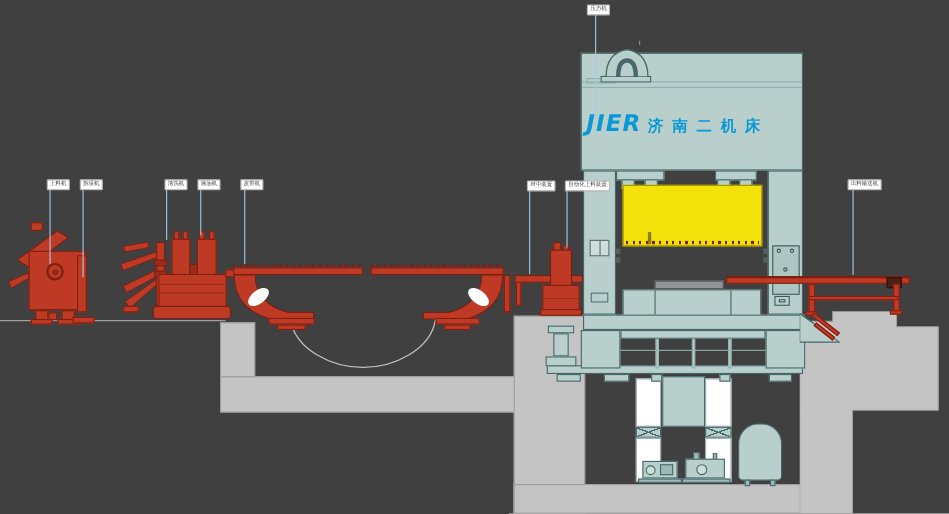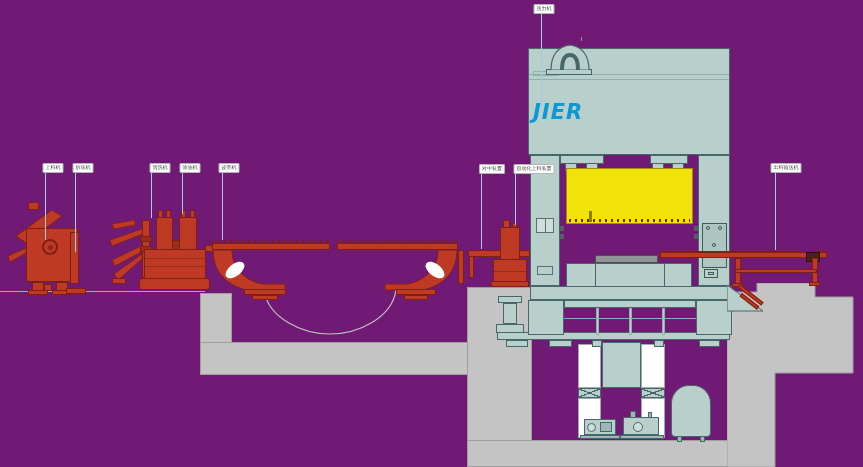--- a/index.html
+++ b/index.html
@@ -1,17 +1,17 @@
 <!DOCTYPE html>
 <html><head>
 <meta charset="utf-8">
 <style>
   html,body{margin:0;padding:0;background:#fff;}
   *{box-sizing:border-box;}
-  #canvas{position:relative;width:863px;height:467px;background:#701a75;overflow:hidden;
+  #canvas{position:relative;width:863px;height:467px;background:#404040;overflow:hidden;
           font-family:"DejaVu Sans","Liberation Sans",sans-serif;}
   .a{position:absolute;}
   .red{background:#bf3a24;border:1px solid #7d2012;}
   .redd{background:#9a2d1a;border:1px solid #7d2012;}
   .teal{background:#b9cfcb;border:1px solid #47686a;}
   .teald{background:#9db8b5;border:1px solid #47686a;}
   .conc{background:#c4c4c4;border:1px solid #9e9e9e;}
   .whitebox{background:#ffffff;border:1px solid #9aabac;}
   .yellow{background:#f2e20a;border:1px solid #a08f00;}
   .leader{width:1px;background:#a5c9e9;}
@@ -84,20 +84,21 @@
   </div>
   <div class="a teal" style="left:546px;top:69px;width:46px;height:6px;"></div>
   <svg class="a" style="left:549px;top:40px;" width="42" height="30" viewBox="0 0 42 30">
     <path d="M2,30 Q2,8 21,5 Q40,8 40,30 Z" fill="#b9cfcb" stroke="#47686a" stroke-width="1.2"></path>
     <path d="M13,30 Q13,15 21,15 Q29,15 29,30" fill="none" stroke="#47686a" stroke-width="4"></path>
   </svg>
   <div class="a" style="left:581px;top:37px;width:1px;height:4px;background:#7d9a98;"></div>
 
   <div class="a" style="left:533px;top:100px;width:190px;height:28px;display:flex;align-items:baseline;">
     <span class="brand-latin">JIER</span>
+    <span class="brand-cn" style="margin-left:6px;">济南二机床</span>
   </div>
 
   <div class="a teal" style="left:530px;top:155px;width:30px;height:131px;"></div>
   <div class="a teal" style="left:698px;top:155px;width:32px;height:131px;"></div>
 
   <div class="a teal" style="left:560px;top:155px;width:44px;height:9px;"></div>
   <div class="a teal" style="left:650px;top:155px;width:38px;height:9px;"></div>
   <div class="a teal" style="left:565px;top:163px;width:12px;height:9px;"></div>
   <div class="a teal" style="left:586px;top:163px;width:12px;height:9px;"></div>
   <div class="a teal" style="left:652px;top:163px;width:12px;height:9px;"></div>

